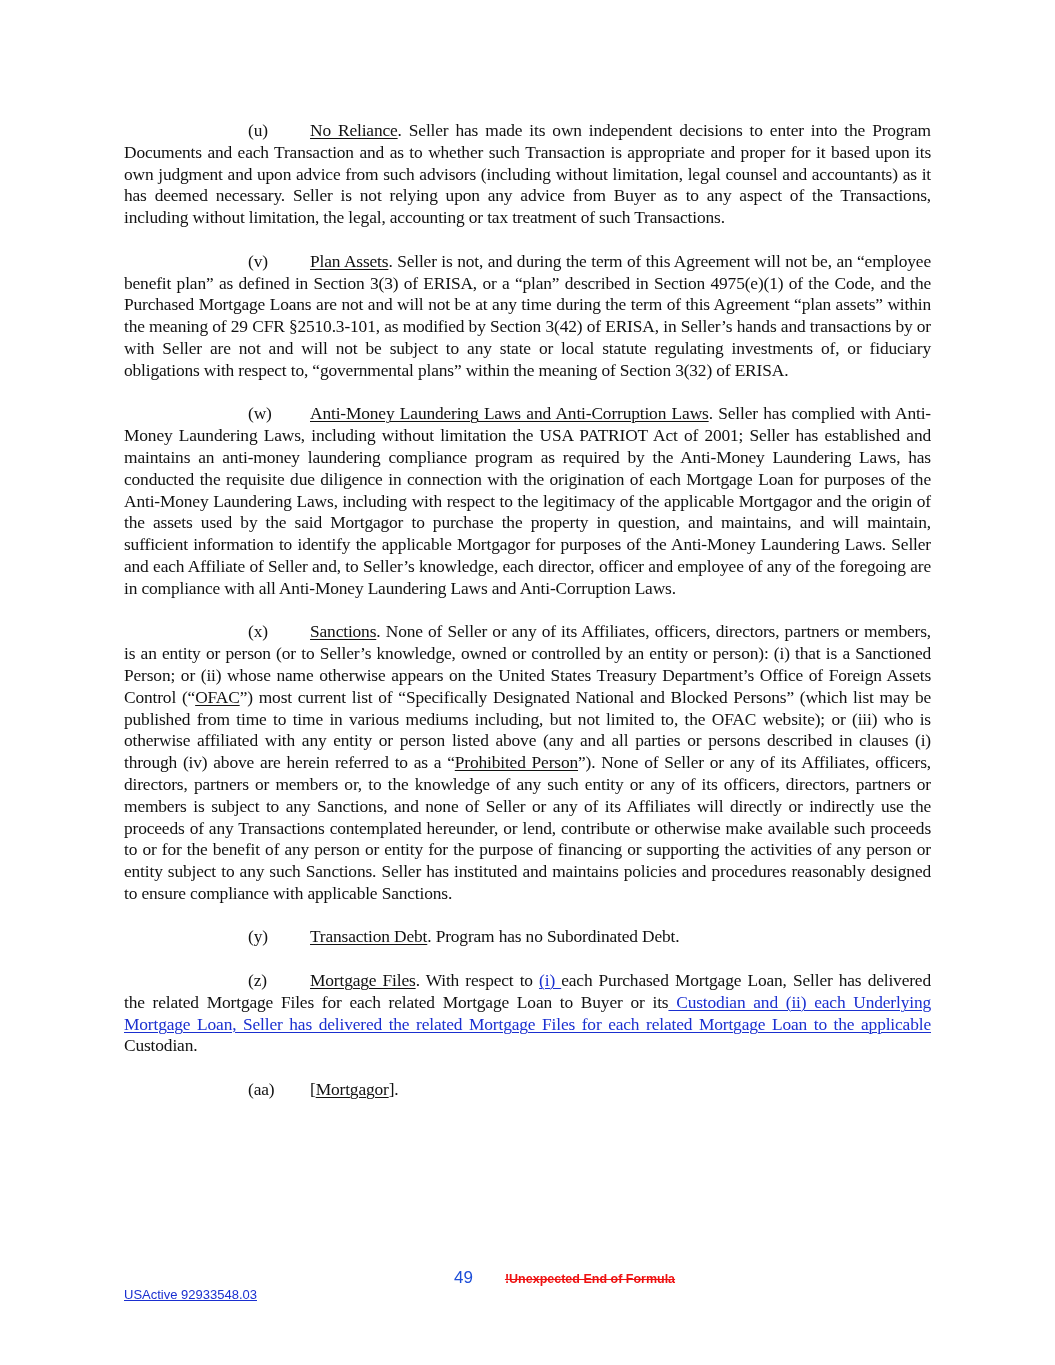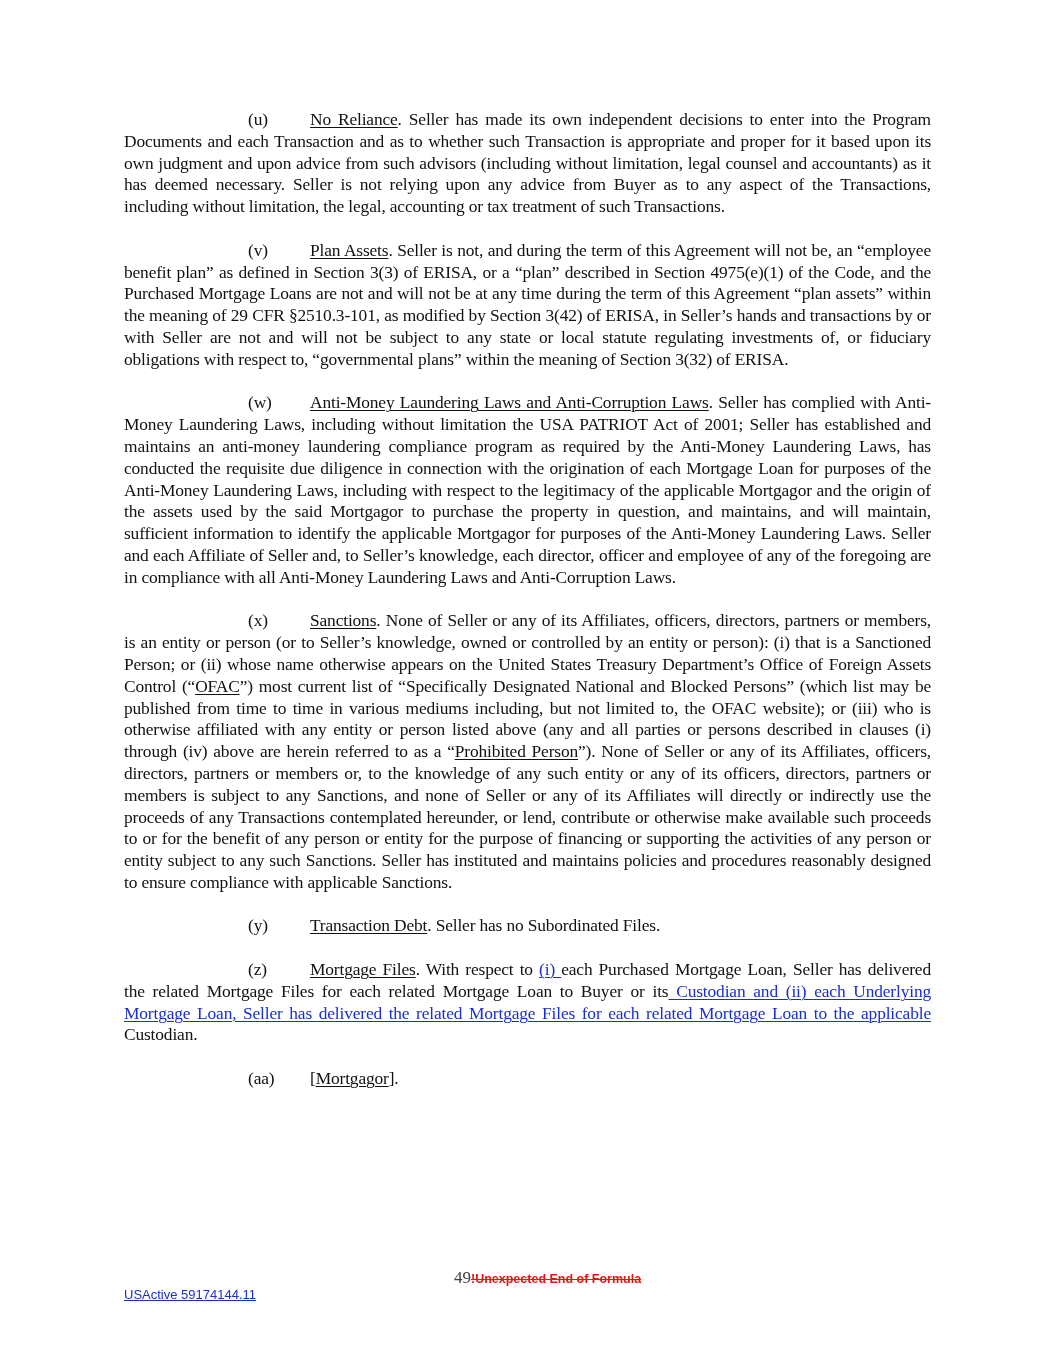--- a/index.html
+++ b/index.html
@@ -11,21 +11,21 @@
       width: 1055px;
       height: 1365px;
       position: relative;
       overflow: hidden;
       font-family: "Liberation Serif", "DejaVu Serif", serif;
       color: #111111;
     }
     .page {
       position: absolute;
       left: 124px;
-      top: 109px;
+      top: 120px;
       width: 807px;
     }
     .para {
       font-size: 17.4px;
       line-height: 21.8px;
       text-align: justify;
       margin: 0 0 21.8px 0;
       letter-spacing: -0.15px;
       word-spacing: 0px;
     }
@@ -50,29 +50,30 @@
     }
     .footer-page {
       position: absolute;
       top: 1268px;
       left: 454px;
       font-size: 17px;
       line-height: 20px;
       white-space: nowrap;
     }
     .footer-page .page-num {
-      font-family: Liberation Serif, serif;
-      color: #404040;
+      font-family: Liberation Sans, sans-serif;
+      color: #1d4ed8;
     }
     .footer-page .formula-error {
       font-family: "Liberation Sans", sans-serif;
       font-weight: bold;
       font-size: 12.5px;
       color: #ee1111;
       text-decoration: line-through;
+      margin-left: 32px;
     }
     .doc-id {
       position: absolute;
       top: 1287px;
       left: 124px;
       font-family: "Liberation Sans", sans-serif;
       font-size: 13px;
       color: #1a2fd0;
       text-decoration: underline;
     }
@@ -83,23 +84,23 @@
 <div class="page">
 
   <p class="para"><span class="num">(u)</span><span class="u">No Reliance</span><span>.  Seller has made its own independent decisions to enter into the Program Documents and each Transaction and as to whether such Transaction is appropriate and proper for it based upon its own judgment and upon advice from such advisors (including without limitation, legal counsel and accountants) as it has deemed necessary.  Seller is not relying upon any advice from Buyer as to any aspect of the Transactions, including without limitation, the legal, accounting or tax treatment of such Transactions.</span></p>
 
   <p class="para"><span class="num">(v)</span><span class="u">Plan Assets</span><span>.  Seller is not, and during the term of this Agreement will not be, an “employee benefit plan” as defined in Section 3(3) of ERISA, or a “plan” described in Section 4975(e)(1) of the Code, and the Purchased Mortgage Loans are not and will not be at any time during the term of this Agreement “plan assets” within the meaning of 29 CFR §2510.3-101, as modified by Section 3(42) of ERISA, in Seller’s hands and transactions by or with Seller are not and will not be subject to any state or local statute regulating investments of, or fiduciary obligations with respect to, “governmental plans” within the meaning of Section 3(32) of ERISA.</span></p>
 
   <p class="para"><span class="num">(w)</span><span class="u">Anti-Money Laundering Laws and Anti-Corruption Laws</span><span>.  Seller has complied with Anti-Money Laundering Laws, including without limitation the USA PATRIOT Act of 2001; Seller has established and maintains an anti-money laundering compliance program as required by the Anti-Money Laundering Laws, has conducted the requisite due diligence in connection with the origination of each Mortgage Loan for purposes of the Anti-Money Laundering Laws, including with respect to the legitimacy of the applicable Mortgagor and the origin of the assets used by the said Mortgagor to purchase the property in question, and maintains, and will maintain, sufficient information to identify the applicable Mortgagor for purposes of the Anti-Money Laundering Laws.  Seller and each Affiliate of Seller and, to Seller’s knowledge, each director, officer and employee of any of the foregoing are in compliance with all Anti-Money Laundering Laws and Anti-Corruption Laws.</span></p>
 
   <p class="para"><span class="num">(x)</span><span class="u">Sanctions</span><span>.  None of Seller or any of its Affiliates, officers, directors, partners or members, is an entity or person (or to Seller’s knowledge, owned or controlled by an entity or person): (i) that is a Sanctioned Person; or (ii) whose name otherwise appears on the United States Treasury Department’s Office of Foreign Assets Control (“</span><span class="u">OFAC</span><span>”) most current list of “Specifically Designated National and Blocked Persons” (which list may be published from time to time in various mediums including, but not limited to, the OFAC website); or (iii) who is otherwise affiliated with any entity or person listed above (any and all parties or persons described in clauses (i) through (iv) above are herein referred to as a “</span><span class="u">Prohibited Person</span><span>”).  None of Seller or any of its Affiliates, officers, directors, partners or members or, to the knowledge of any such entity or any of its officers, directors, partners or members is subject to any Sanctions, and none of Seller or any of its Affiliates will directly or indirectly use the proceeds of any Transactions contemplated hereunder, or lend, contribute or otherwise make available such proceeds to or for the benefit of any person or entity for the purpose of financing or supporting the activities of any person or entity subject to any such Sanctions.  Seller has instituted and maintains policies and procedures reasonably designed to ensure compliance with applicable Sanctions.</span></p>
 
-  <p class="para single"><span class="num">(y)</span><span class="u">Transaction Debt</span><span>.  Seller has no Subordinated Files.</span></p>
+  <p class="para single"><span class="num">(y)</span><span class="u">Transaction Debt</span><span>.  Program has no Subordinated Debt.</span></p>
 
   <p class="para"><span class="num">(z)</span><span class="u">Mortgage Files</span><span>.  With respect to </span><span class="ins">(i) </span><span>each Purchased Mortgage Loan, Seller has delivered the related Mortgage Files for each related Mortgage Loan to Buyer or its</span><span class="ins"> Custodian and (ii) each Underlying Mortgage Loan, Seller has delivered the related Mortgage Files for each related Mortgage Loan to the applicable</span><span> Custodian.</span></p>
 
   <p class="para single"><span class="num">(aa)</span><span>[</span><span class="u">Mortgagor</span><span>].</span></p>
 
 </div>
 
 <div class="footer-page"><span class="page-num">49</span><span class="formula-error">!Unexpected End of Formula</span></div>
 
-<div class="doc-id">USActive 59174144.11</div>
+<div class="doc-id">USActive 92933548.03</div>
 
 </body></html>

